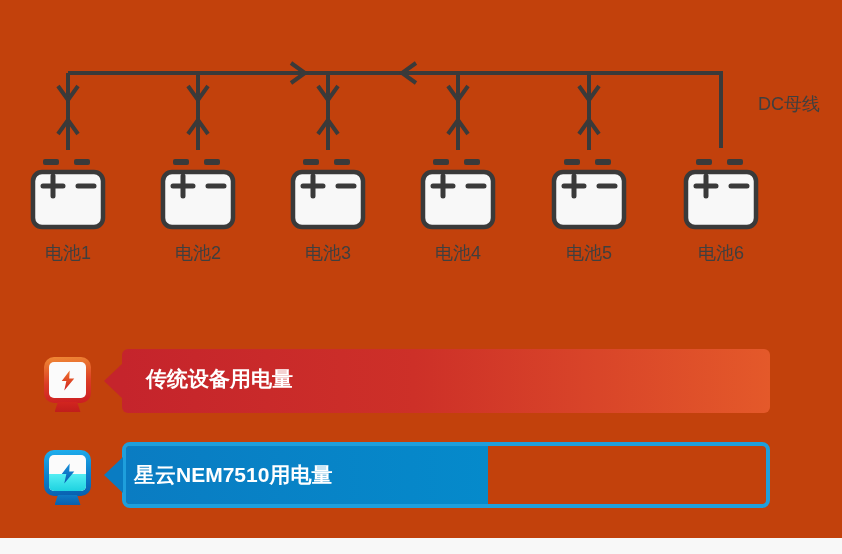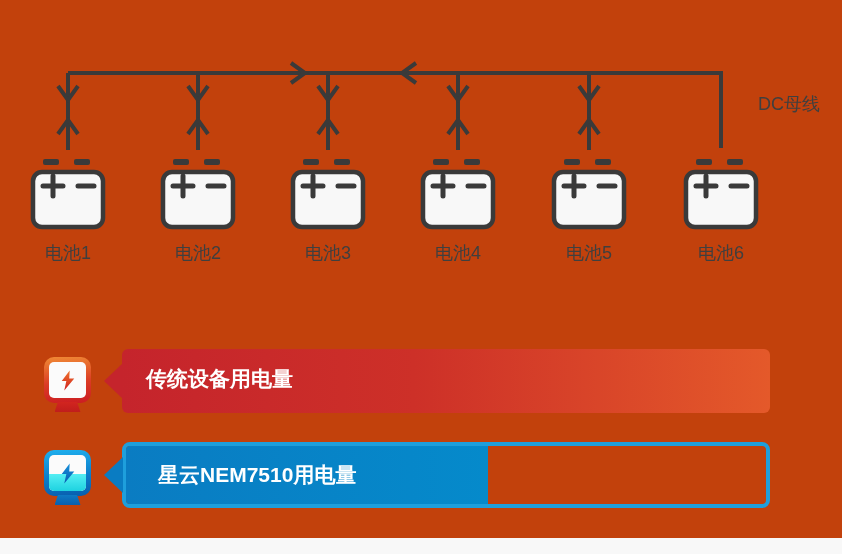--- a/index.html
+++ b/index.html
@@ -14,21 +14,21 @@
   .bar-label{position:absolute;color:#ffffff;font-weight:bold;font-size:21px;white-space:nowrap;z-index:3;}
 
   .red-bar{position:absolute;left:122px;top:349px;width:648px;height:64px;border-radius:6px;
            background:linear-gradient(90deg,#c5242c 0%,#cd3028 45%,#e4592a 100%);}
   .red-bar .bar-label{left:24px;top:0;line-height:64px;font-family:Liberation Mono, monospace;}
 
   .blue-track{position:absolute;left:122px;top:442px;width:648px;height:66px;box-sizing:border-box;
               border:4px solid #1e9fdc;border-radius:8px;overflow:hidden;background:transparent;}
   .blue-fill{position:absolute;left:0;top:0;bottom:0;width:56.6%;
              background:linear-gradient(90deg,#0a7cc2 0%,#058acb 100%);z-index:1;}
-  .blue-track .bar-label{left:32px;top:0;line-height:58px;text-align:right;}
+  .blue-track .bar-label{left:8px;top:0;line-height:58px;text-align:right;}
 
   .notch{position:absolute;width:19px;height:36px;z-index:2;}
   .notch-shape{display:block;width:100%;height:100%;clip-path:polygon(100% 0,0 50%,100% 100%);}
   .red-notch{left:104px;top:363px;}
   .red-notch .notch-shape{background:#c5242c;}
   .blue-notch{left:104px;top:457px;}
   .blue-notch .notch-shape{background:#0a7cc2;}
 
   
   .meter{position:absolute;width:47px;height:56px;}

